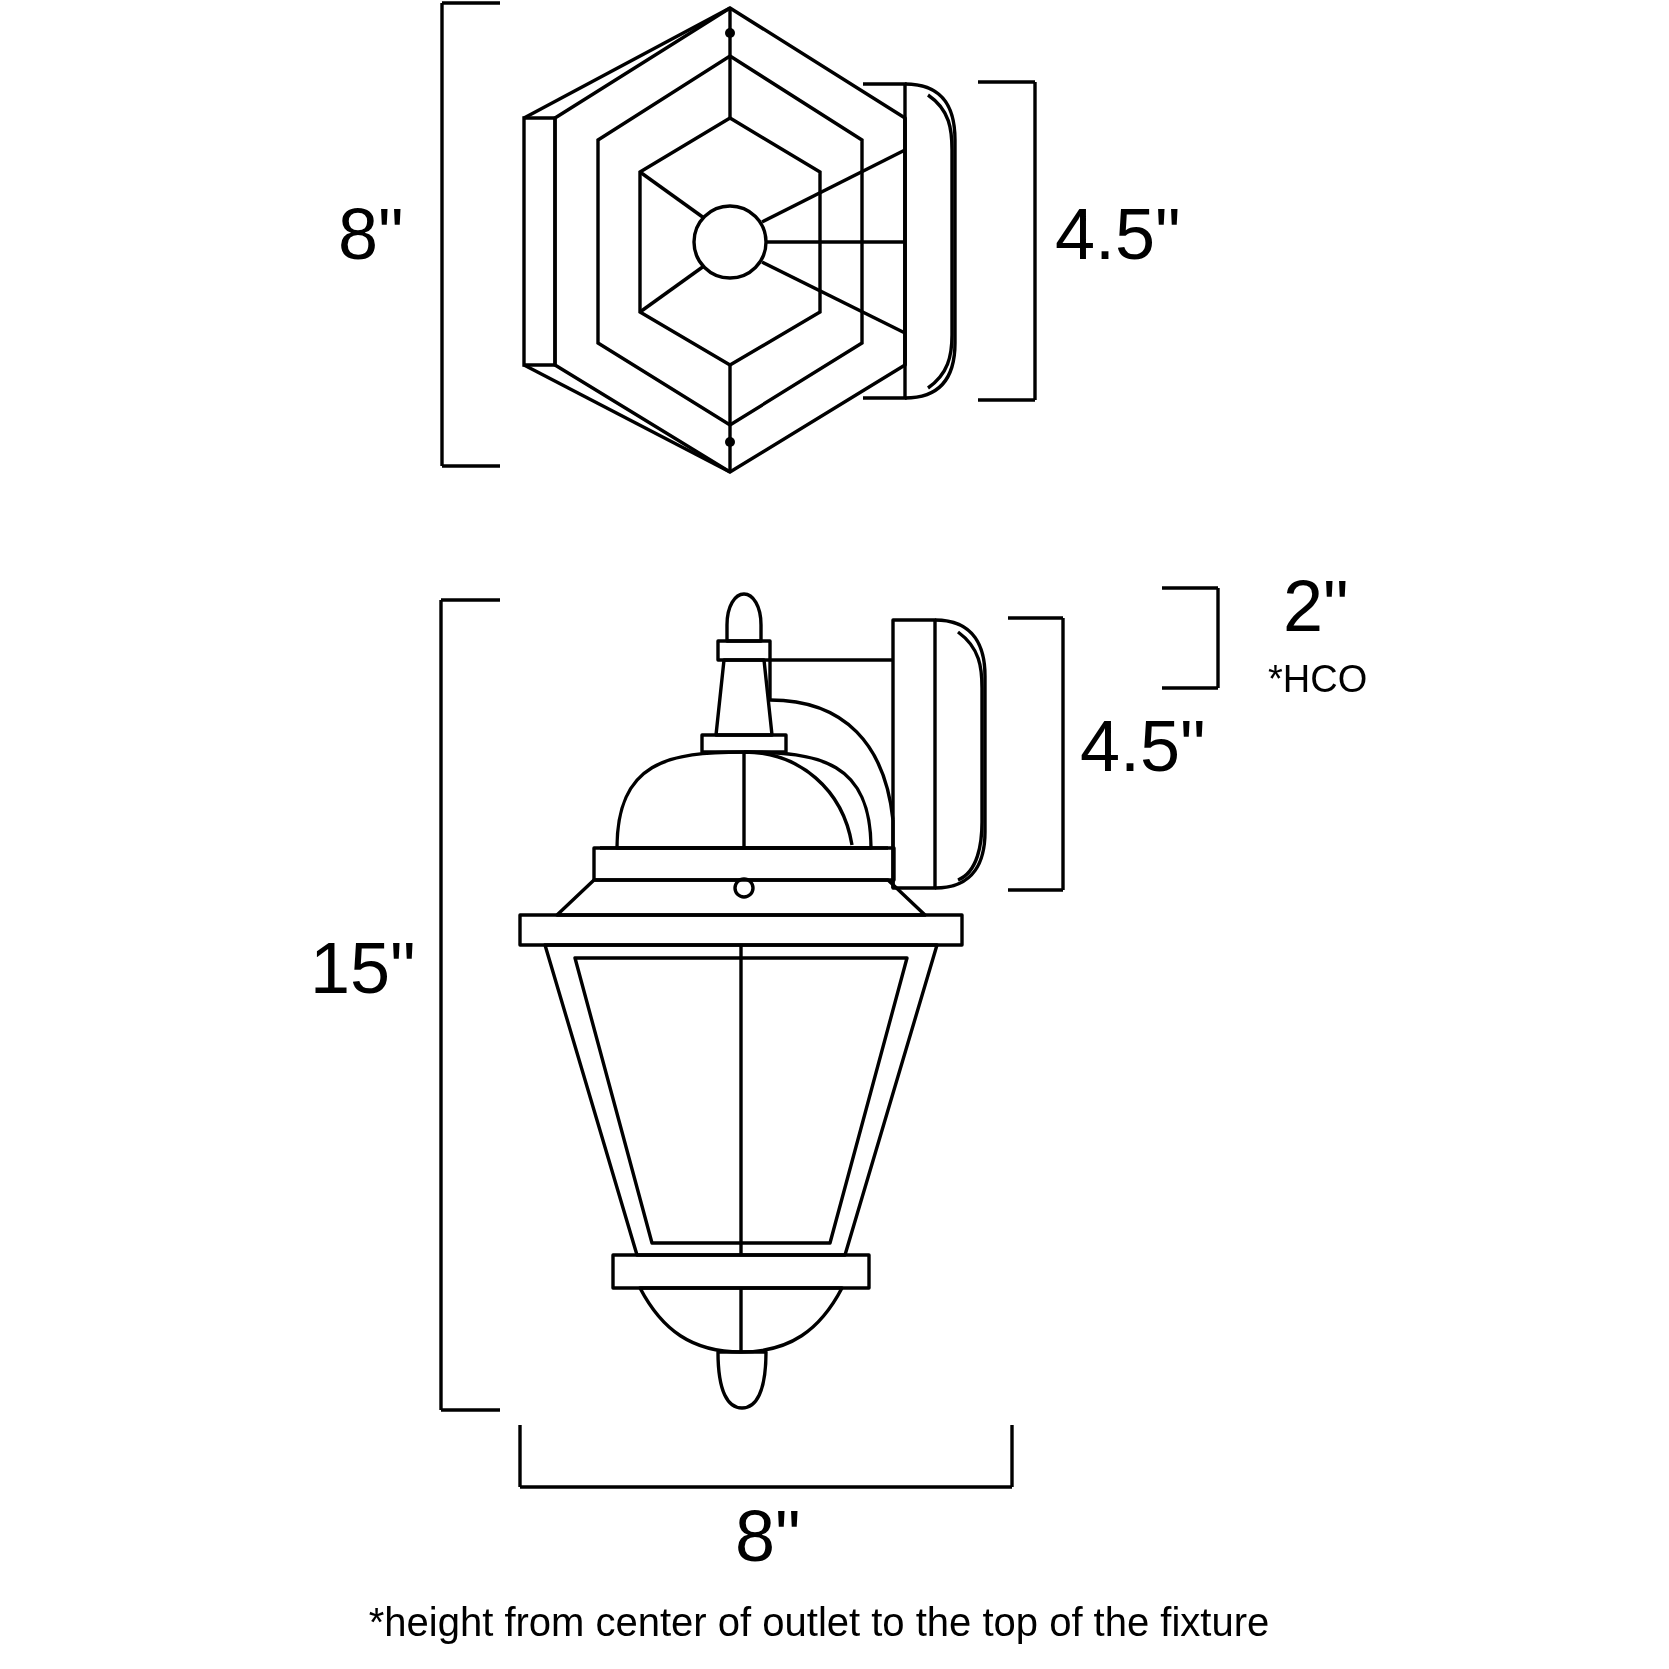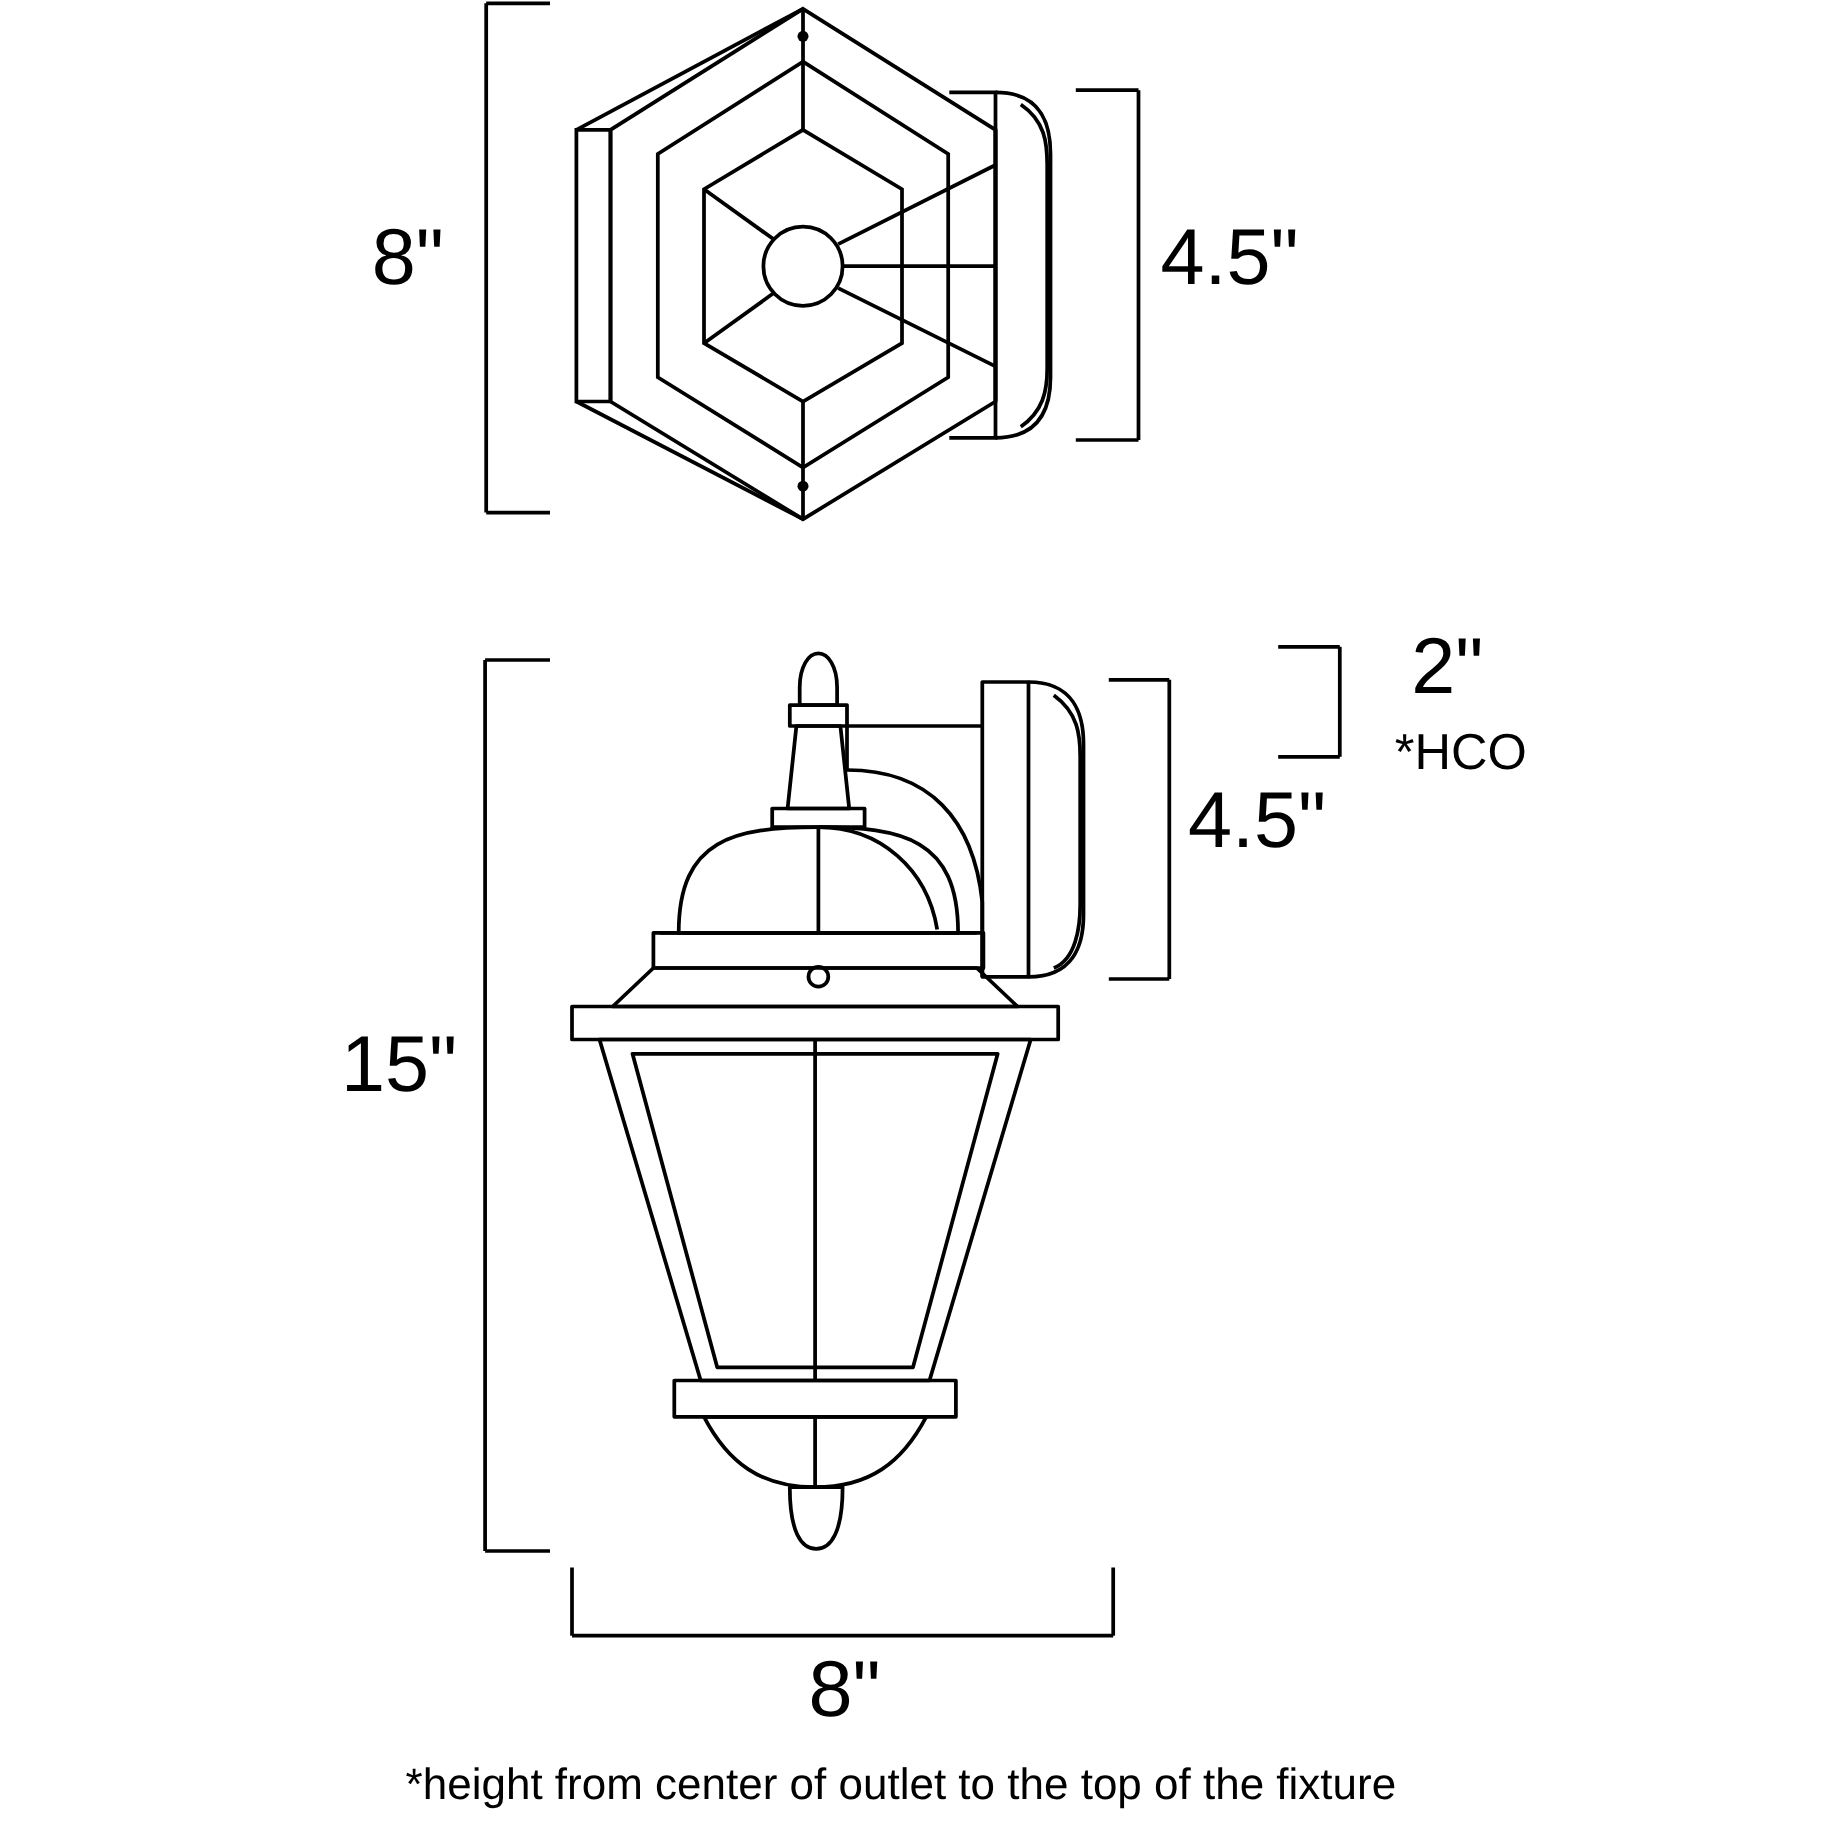--- a/index.html
+++ b/index.html
@@ -22,21 +22,21 @@
     height: 1669px;
   }
   .dim-label {
     position: absolute;
     font-family: "Liberation Sans", sans-serif;
     color: #000;
     white-space: nowrap;
     line-height: 1;
   }
   .big-dim { font-size: 72px; }
-  .small-note { font-size: 46px; }
+  .small-note { font-size: 38px; }
   .footnote {
     position: absolute;
     left: 0;
     width: 1638px;
     text-align: center;
     font-size: 40px;
     font-family: "Liberation Sans", sans-serif;
     color: #000;
   }
   svg { display: block; }

